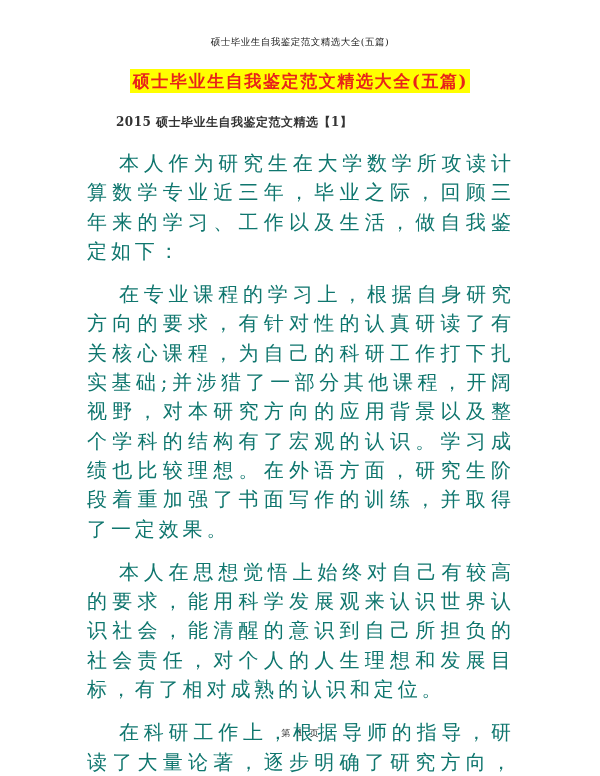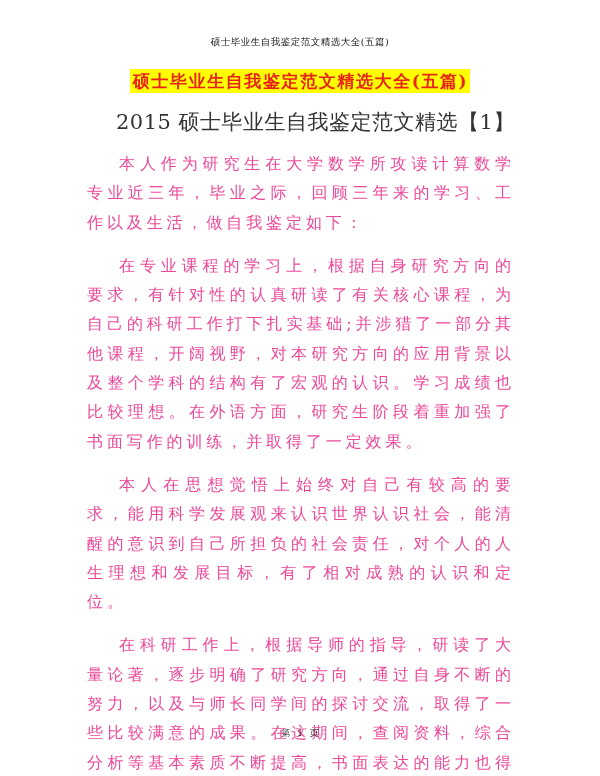--- a/index.html
+++ b/index.html
@@ -42,35 +42,36 @@
       padding: 2px 2px 2px 3px;
       line-height: 20px;
     }
     .content {
       position: absolute;
       top: 108px;
       left: 87px;
       width: 428px;
     }
     .section-heading {
-      font-size: 21px;
+      font-size: 12px;
       line-height: 29px;
       margin: 0 0 12px 0;
       padding-left: 29px;
       letter-spacing: 0.5px;
       color: #333;
+      font-weight: bold;
     }
     .para {
-      font-size: 16px;
+      font-size: 20px;
       line-height: 29.3px;
       letter-spacing: 3.9px;
       text-indent: 32px;
       margin: 0 0 14px 0;
       text-align: justify;
-      color: #ec4899;
+      color: #0f766e;
       word-break: break-all;
     }
     .page-footer {
       position: absolute;
       top: 727px;
       left: 0;
       width: 600px;
       text-align: center;
       font-size: 9px;
       color: #333;

